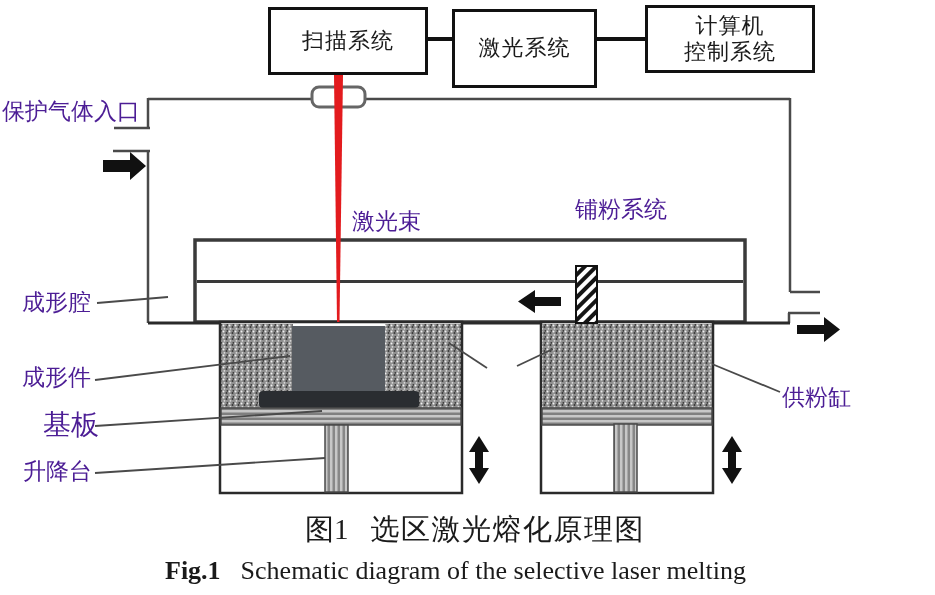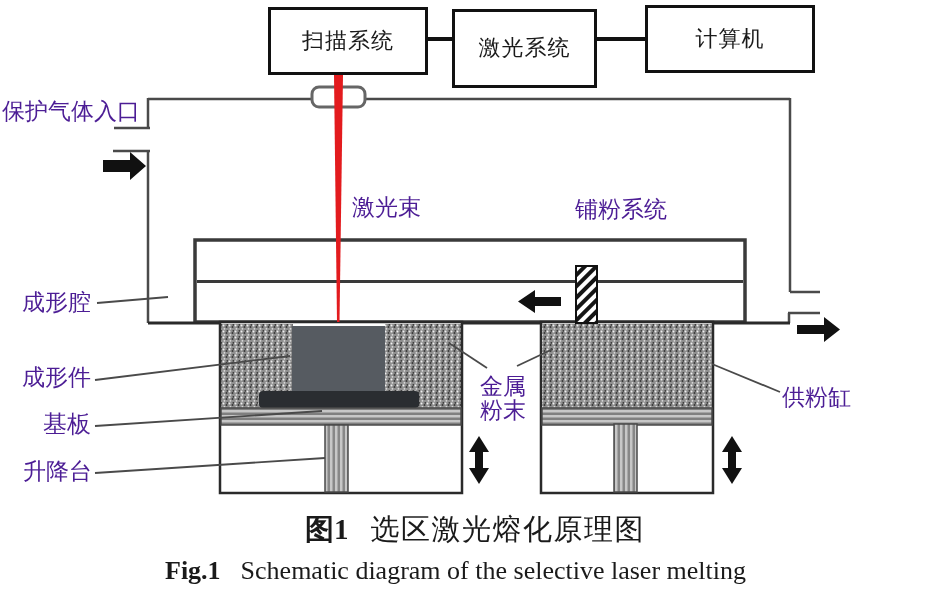--- a/index.html
+++ b/index.html
@@ -11,31 +11,31 @@
   .sysbox{
     position:absolute;border:3.5px solid #111;background:#fff;
     display:flex;align-items:center;justify-content:center;text-align:center;
     font-size:22px;line-height:1.2;letter-spacing:1px;z-index:3;
   }
   .box1{left:268px;top:7px;width:160px;height:68px;box-sizing:border-box;}
   .box2{left:452px;top:9px;width:145px;height:79px;box-sizing:border-box;}
   .box3{left:645px;top:5px;width:170px;height:68px;box-sizing:border-box;}
   .lbl{position:absolute;font-size:23px;line-height:1.05;white-space:nowrap;z-index:4;color:#4c1d95;}
   .lbl-gas-inlet{left:2px;top:100px;}
-  .lbl-laser-beam{left:352px;top:196px;text-align:center;}
+  .lbl-laser-beam{left:352px;top:210px;text-align:center;}
   .lbl-powder-sys{left:575px;top:198px;}
   .lbl-chamber{left:22px;top:291px;}
   .lbl-part{left:22px;top:366px;}
-  .lbl-substrate{left:43px;top:412px;font-size:24px;}
+  .lbl-substrate{left:43px;top:412px;font-size:28px;font-family:Liberation Mono, monospace;}
   .lbl-platform{left:23px;top:460px;}
   .lbl-metal-powder{left:480px;top:375px;white-space:normal;width:60px;text-align:left;}
   .lbl-gas-outlet{left:795px;top:345px;}
   .lbl-supply{left:782px;top:386px;}
   .caption-zh{position:absolute;left:305px;top:510px;font-size:29px;white-space:nowrap;z-index:4;}
-  .caption-zh .cap-num{font-weight:bold;margin-right:22px;}
+  .caption-zh .cap-num{font-weight:normal;margin-right:22px;}
   .caption-zh .cap-text{letter-spacing:1.5px;}
   .caption-en{position:absolute;left:165px;top:556px;font-size:26px;white-space:nowrap;z-index:4;}
   .caption-en .cap-num{font-weight:bold;margin-right:20px;text-align:right;}
 </style>
 </head>
 <body>
 
 <div class="stage">
 
   <svg width="935" height="595" viewBox="0 0 935 595">
@@ -127,34 +127,31 @@
 
   <div class="sysbox box1">
     <span>扫描系统</span>
   </div>
   <div class="sysbox box2">
     <span>激光系统</span>
   </div>
   <div class="sysbox box3">
     <span>
       <span>计算机</span><br>
+      <span>控制系统</span>
     </span>
   </div>
 
   <div class="lbl lbl-gas-inlet">保护气体入口</div>
   <div class="lbl lbl-laser-beam">激光束</div>
   <div class="lbl lbl-powder-sys">铺粉系统</div>
   <div class="lbl lbl-chamber">成形腔</div>
   <div class="lbl lbl-part">成形件</div>
   <div class="lbl lbl-substrate">基板</div>
   <div class="lbl lbl-platform">升降台</div>
-  <div class="lbl lbl-metal-powder">
-    <span>金属</span><br>
-    <span>粉末</span>
-  </div>
   <div class="lbl lbl-supply">供粉缸</div>
 
   <div class="caption-zh">
     <span class="cap-num">图1</span><span class="cap-text">选区激光熔化原理图</span>
   </div>
   <div class="caption-en">
     <span class="cap-num">Fig.1</span><span>Schematic diagram of the selective laser melting</span>
   </div>
 
 </div>

